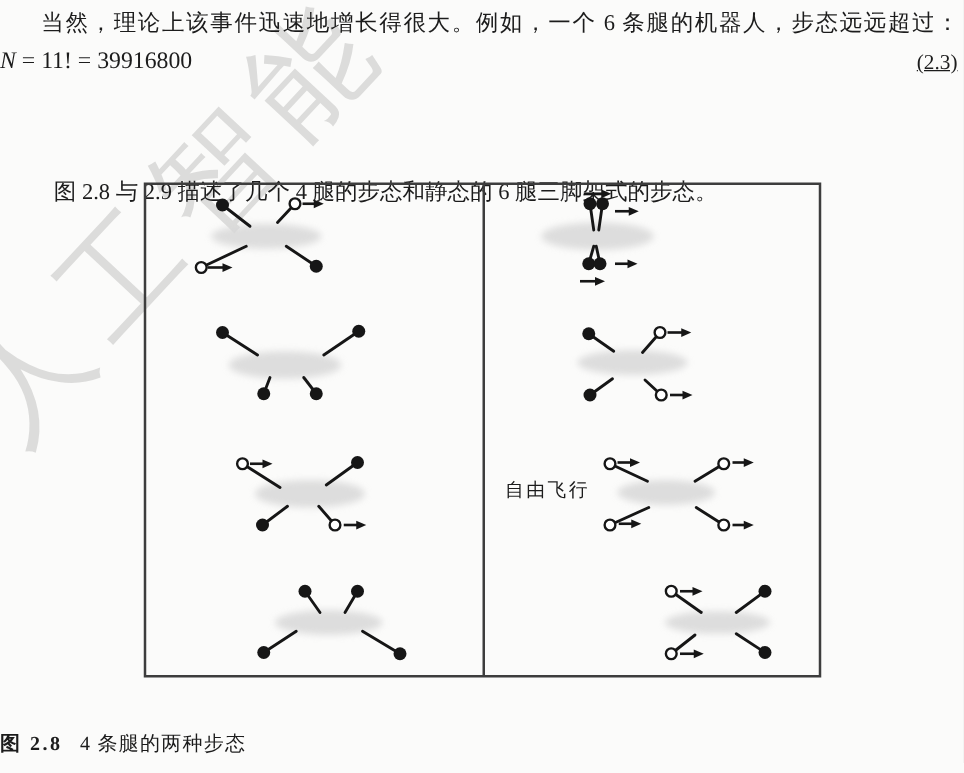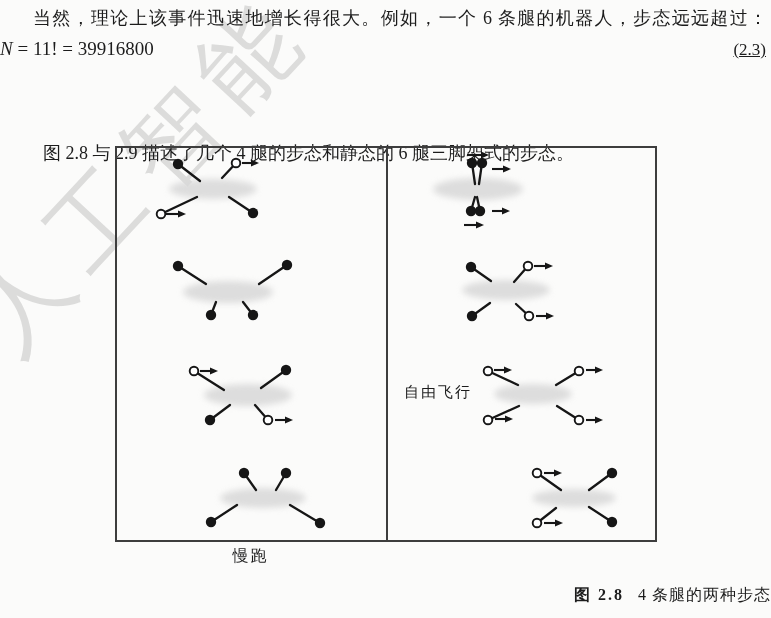--- a/index.html
+++ b/index.html
@@ -28,21 +28,21 @@
     position:absolute;left:115px;top:146px;width:542px;height:396px;
     box-sizing:border-box;border:2px solid #3d3d3d;
   }
   .divider{position:absolute;left:269px;top:0;width:2px;height:100%;background:#3d3d3d;}
   .svg-layer{position:absolute;left:0;top:0;width:771px;height:618px;pointer-events:none;}
   .free-flight{position:absolute;left:404px;top:383px;font-size:15px;letter-spacing:2px;}
   .panel-caption{position:absolute;top:546px;text-align:center;font-size:16px;
                  letter-spacing:2px;}
   .panel-caption.left{left:115px;width:271px;}
   .panel-caption.right{left:376px;width:271px;}
-  .fig-caption{position:absolute;left:0;top:585px;width:771px;text-align:right;
+  .fig-caption{position:absolute;left:0;top:585px;width:771px;text-align:left;
                font-size:16px;letter-spacing:1px;}
   .fig-caption .bold{font-weight:bold;margin-right:14px;letter-spacing:2px;}
 </style>
 </head>
 <body>
 
 <div class="page">
 
   <div class="watermark">人工智能</div>
 
@@ -181,17 +181,16 @@
         <polygon points="563,523 555,519.5 555,526.5" fill="#161616"></polygon>
         <circle cx="537" cy="473" r="4.3" fill="#ffffff" stroke="#161616" stroke-width="1.9"></circle>
         <circle cx="612" cy="473" r="5.2" fill="#161616"></circle>
         <circle cx="537" cy="523" r="4.3" fill="#ffffff" stroke="#161616" stroke-width="1.9"></circle>
         <circle cx="612" cy="522" r="5.2" fill="#161616"></circle>
       </g>
     </svg>
 
   <div class="free-flight">自由飞行</div>
 
-  <div class="panel-caption left">慢跑</div>
 
   <div class="fig-caption"><span class="bold">图 2.8</span><span>4 条腿的两种步态</span></div>
 
 </div>
 
 </body></html>

